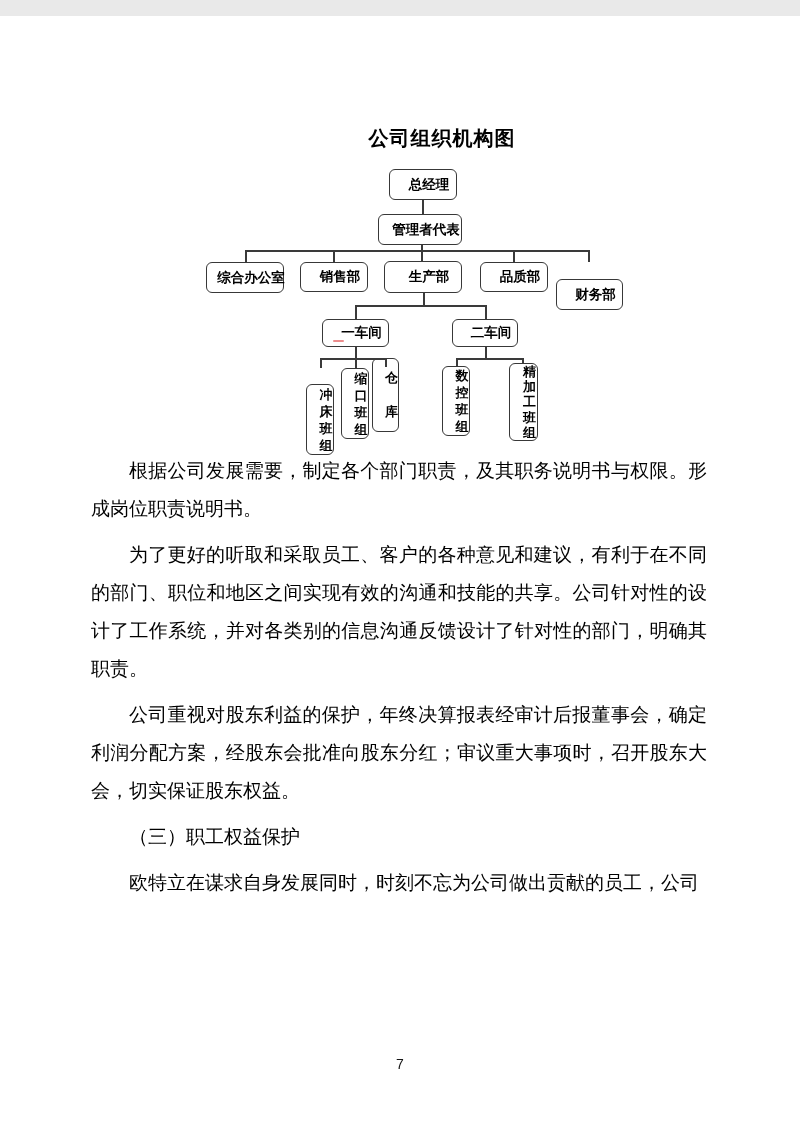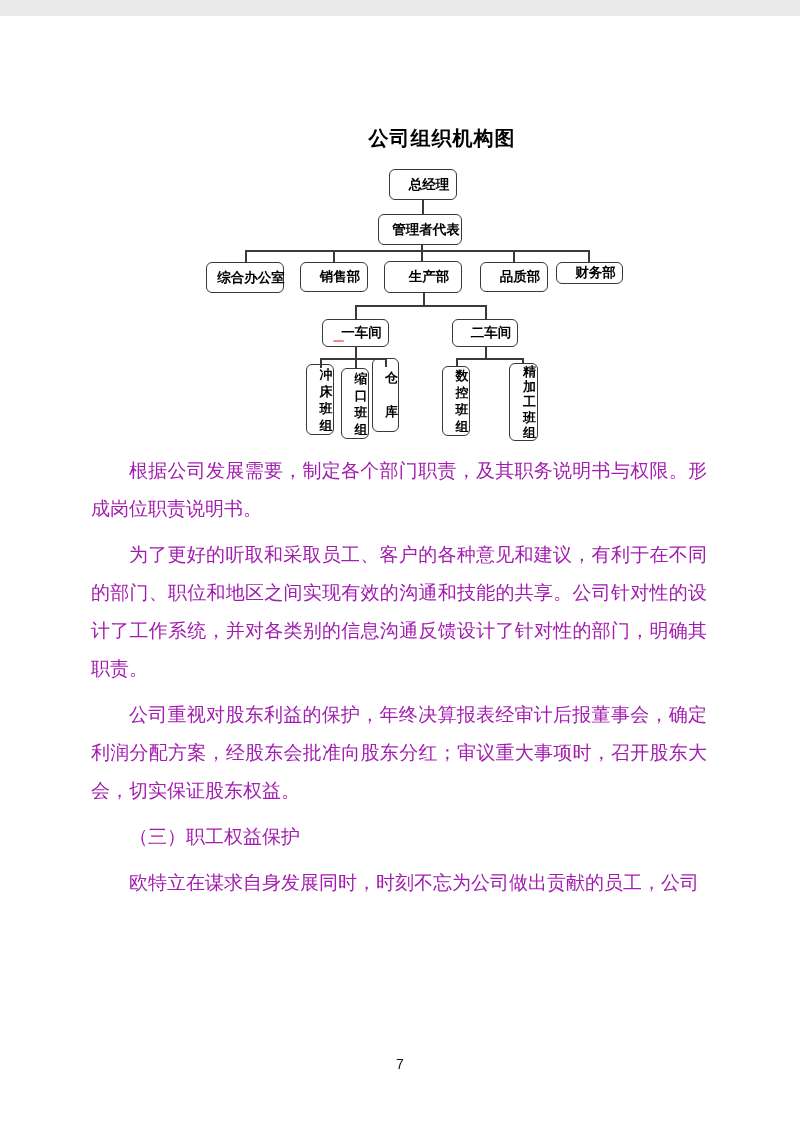--- a/index.html
+++ b/index.html
@@ -29,21 +29,21 @@
   
   .hl,.vl{position:absolute;background:#3a3a3a;}
   .hl{height:1.5px;}
   .vl{width:1.5px;}
   .squiggle{position:absolute;left:333px;top:324px;width:11px;height:2px;
     background:#ec8d8d;border-radius:1px;}
   
   .content{
     position:absolute;left:91px;top:436px;width:616px;
     font-size:19px;line-height:38px;text-align:justify;
-    text-justify:inter-ideograph;color:#a21caf;
+    text-justify:inter-ideograph;color:#000000;
   }
   .content p{margin:0 0 8px 0;text-indent:2em;}
   .page-number{
     position:absolute;top:1040px;left:0;width:800px;text-align:center;
     font-size:14px;color:#141414;
   }
 </style>
 </head>
 <body>
 
@@ -54,27 +54,27 @@
   <div>
 
     <div class="box" style="left:389px;top:153px;width:68px;height:31px;">总经理</div>
 
     <div class="box" style="left:378px;top:198px;width:84px;height:31px;">管理者代表</div>
 
     <div class="box" style="left:206px;top:246px;width:78px;height:31px;">综合办公室</div>
     <div class="box" style="left:300px;top:246px;width:68px;height:30px;">销售部</div>
     <div class="box" style="left:384px;top:245px;width:78px;height:32px;">生产部</div>
     <div class="box" style="left:480px;top:246px;width:68px;height:30px;">品质部</div>
-    <div class="box" style="left:556px;top:246px;width:67px;height:22px;">财务部</div>
+    <div class="box" style="left:556px;top:263px;width:67px;height:31px;">财务部</div>
 
     <div class="box" style="left:322px;top:303px;width:67px;height:28px;">一车间</div>
     <div class="box" style="left:452px;top:303px;width:66px;height:28px;">二车间</div>
     <div class="squiggle"></div>
 
-    <div class="box vbox" style="left:306px;top:348px;width:28px;height:71px;">
+    <div class="box vbox" style="left:306px;top:368px;width:28px;height:71px;">
         <span>冲床班组</span>
       </div>
     <div class="box vbox" style="left:341px;top:352px;width:28px;height:71px;">
         <span>缩口班组</span>
       </div>
     <div class="box vbox lh34" style="left:372px;top:342px;width:27px;height:74px;">
         <span>仓库</span>
       </div>
     <div class="box vbox" style="left:442px;top:350px;width:28px;height:70px;">
         <span>数控班组</span>

